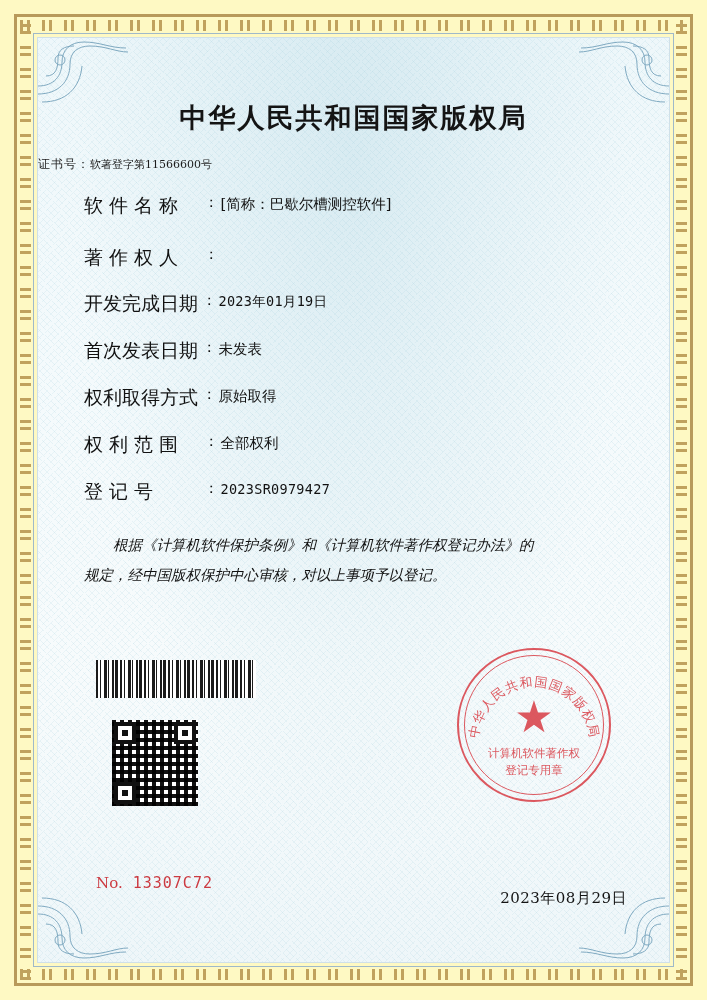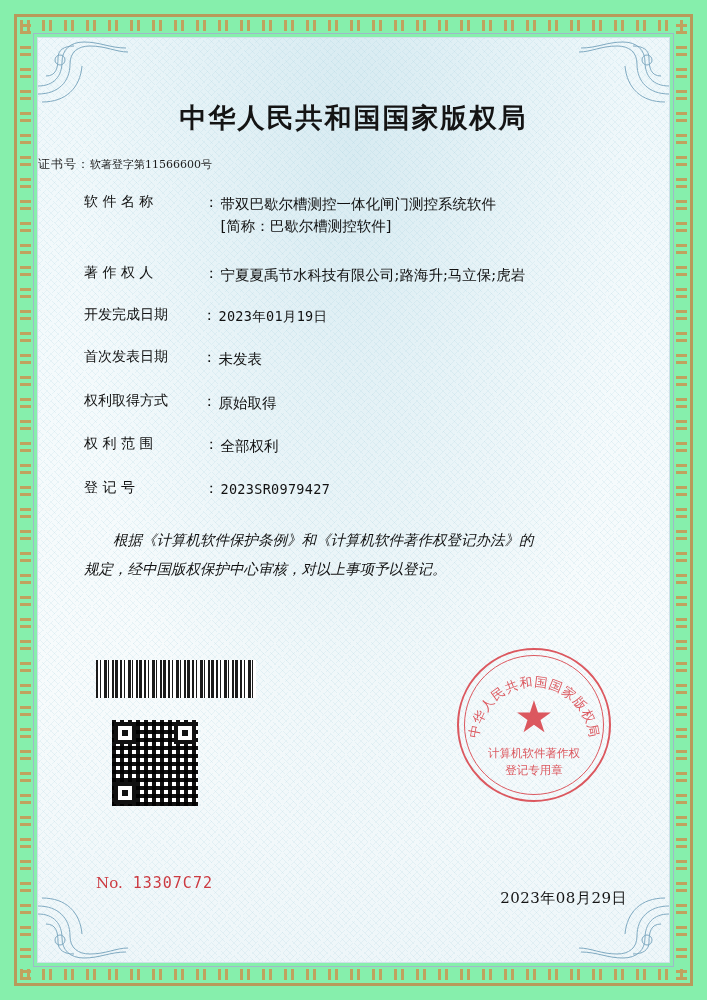--- a/index.html
+++ b/index.html
@@ -11,21 +11,21 @@
     width: 707px;
     height: 1000px;
     font-family: "Liberation Serif", serif;
     overflow: hidden;
   }
 
   #certificate {
     position: relative;
     width: 707px;
     height: 1000px;
-    background: #86efac;
+    background: #fef9c3;
   }
 
   
   .frame-outer {
     position: absolute;
     left: 14px;
     top: 14px;
     right: 14px;
     bottom: 14px;
     border: 3px solid #b89a5a;
@@ -142,21 +142,21 @@
     padding-right: 40px;
   }
   .field-row {
     display: flex;
     align-items: flex-start;
     margin-bottom: 17px;
   }
   .field-label {
     width: 118px;
     flex: 0 0 118px;
-    font-size: 14px;
+    font-size: 19px;
     color: #111;
     font-family: "DejaVu Serif", "Liberation Serif", serif;
     letter-spacing: 0px;
     white-space: nowrap;
   }
   .field-label.spread {
     display: flex;
     justify-content: space-between;
     padding-right: 2px;
   }
@@ -392,29 +392,27 @@
     <div class="cert-no">
       <span class="cn-label">证书号：</span><span class="cn-value">软著登字第11566600号</span>
     </div>
 
     <div class="fields">
 
       <div class="field-row">
         <div class="field-label spread">软 件 名 称</div>
         <div class="field-colon">：</div>
         <div class="field-value">
-          <span>带双巴歇尔槽测控一体化闸门测控系统软件</span>
           <span class="line2">[简称：巴歇尔槽测控软件]</span>
         </div>
       </div>
 
       <div class="field-row" style="margin-top:26px;">
         <div class="field-label spread">著 作 权 人</div>
         <div class="field-colon">：</div>
-        <div class="field-value">宁夏夏禹节水科技有限公司;路海升;马立保;虎岩</div>
       </div>
 
     </div>
 
     <div class="fields fields-lower">
 
       <div class="field-row">
         <div class="field-label">开发完成日期</div>
         <div class="field-colon">：</div>
         <div class="field-value num">2023年01月19日</div>

